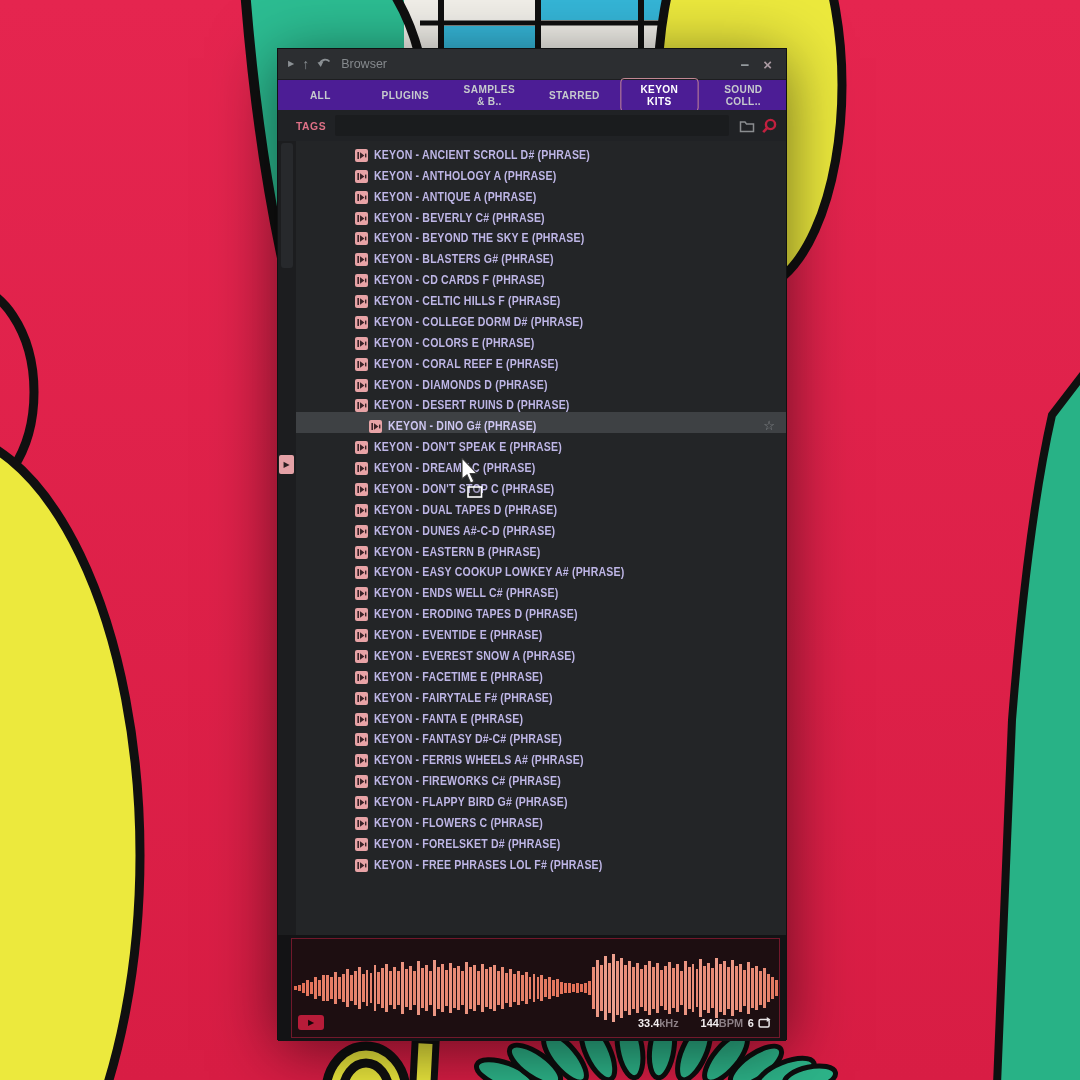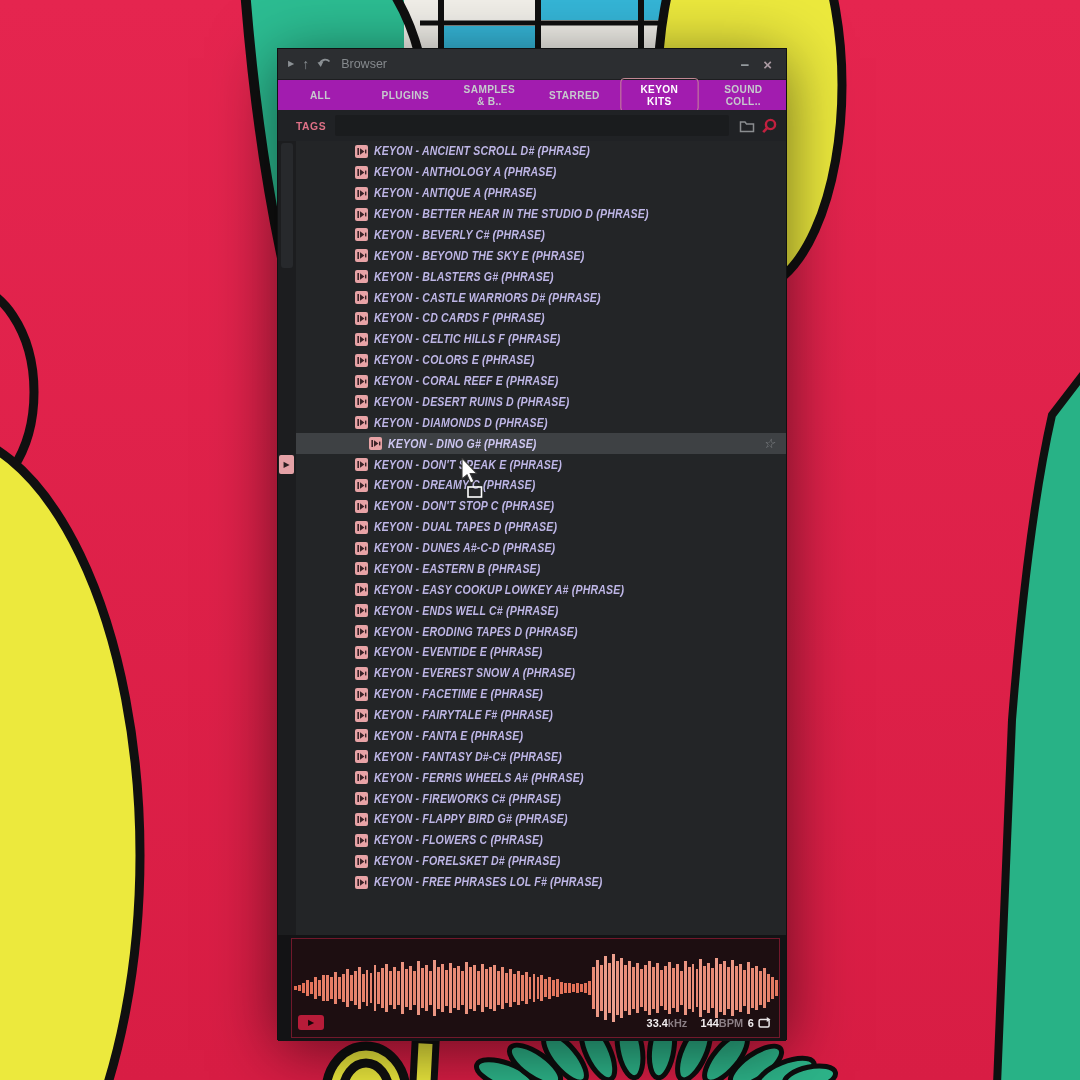--- a/index.html
+++ b/index.html
@@ -15,42 +15,42 @@
             display:flex;align-items:center;border-bottom:1px solid #1d1e20;box-sizing:border-box;}
   .tb-ico{color:#8b9094;margin-left:9px;line-height:1;}
   .tb-tri{font-size:8px;margin-left:10px;}
   .tb-up{font-size:14px;font-weight:bold;margin-left:8px;}
   .tb-undo{margin-left:8px;}
   .tb-title{color:#85898d;font-size:12.5px;margin-left:10px;}
   .tb-spacer{flex:1;}
   .tb-min,.tb-close{color:#9aa0a4;font-size:15px;font-weight:bold;margin-right:14px;cursor:default;}
   .tb-close{color:#aa9aa2;}
 
-  .tabs{position:absolute;left:0;top:31px;width:100%;height:30px;background:#a21caf;
+  .tabs{position:absolute;left:0;top:31px;width:100%;height:30px;background:#4c1d95;
         display:flex;align-items:center;}
   .tab{flex:1;text-align:center;color:#c6cacd;font-size:11px;font-weight:bold;
        letter-spacing:.4px;transform:scaleX(.92);}
   .tab .pill{display:inline-block;padding:4px 8px;border:1px solid transparent;border-radius:4px;}
   .tab.active{color:#ffffff;}
   .tab.active .pill{border-color:#c98b98;}
 
   .searchrow{position:absolute;left:0;top:61px;width:100%;height:31px;background:#202225;
              display:flex;align-items:center;}
   .tags{color:#df7187;font-size:11px;font-weight:bold;letter-spacing:.6px;margin-left:17px;transform:scaleX(.94);}
   .searchbox{height:21px;flex:1;margin-left:8px;background:#1a1c1e;border-radius:2px;}
   .sr-ico{margin-left:10px;}
   .sr-ico.last{margin-right:8px;margin-left:6px;}
 
   .list{position:absolute;left:0;top:92px;width:100%;height:794px;background:#232527;overflow:hidden;}
   .scrolltrack{position:absolute;left:0;top:0;width:18px;height:100%;background:#1c1d1f;}
   .scrollthumb{position:absolute;left:3px;top:2px;width:12px;height:125px;background:#27292c;border-radius:3px;}
   .playtab{position:absolute;left:1px;width:15px;height:19px;background:#e4a1a6;border-radius:2px;
            display:flex;align-items:center;justify-content:center;color:#2a1e20;font-size:8px;}
   .rows{position:absolute;left:18px;top:0;right:0;}
-  .row{height:20.89px;display:flex;align-items:center;position:relative;font-style:italic;}
+  .row{height:20.89px;display:flex;align-items:flex-end;position:relative;}
   .row.sel{background:#3e4144;}
   .fico{margin-left:59px;flex:0 0 auto;}
   .row.sel .fico{margin-left:73px;}
   .rtxt{color:#beb6e6;font-size:12px;font-weight:bold;letter-spacing:.2px;margin-left:6px;
         white-space:nowrap;transform:scaleX(.88);transform-origin:left center;}
   .row.sel .rtxt{color:#cdc6f0;}
   .star{position:absolute;right:11px;color:#85888c;font-size:13px;}
 
   .bottom{position:absolute;left:0;top:886px;width:100%;height:106px;background:#131315;}
   .wavepanel{position:absolute;left:13px;top:3px;width:489px;height:100px;background:#1d0e11;
@@ -192,29 +192,20 @@
             </svg>
             <span class="rtxt">KEYON - ANTIQUE A (PHRASE)</span>
           </div>
           <div class="row">
             <svg class="fico" width="13" height="13" viewBox="0 0 13 13">
               <rect width="13" height="13" rx="2" fill="#e8a3a6"></rect>
               <rect x="2.4" y="3" width="1.6" height="7" fill="#3b2327"></rect>
               <path d="M5 3.3 L9.4 6.5 L5 9.7 Z" fill="#3b2327"></path>
               <rect x="10" y="4.6" width="1.4" height="3.8" fill="#3b2327"></rect>
             </svg>
-            <span class="rtxt">KEYON - BETTER HEAR IN THE STUDIO D (PHRASE)</span>
-          </div>
-          <div class="row">
-            <svg class="fico" width="13" height="13" viewBox="0 0 13 13">
-              <rect width="13" height="13" rx="2" fill="#e8a3a6"></rect>
-              <rect x="2.4" y="3" width="1.6" height="7" fill="#3b2327"></rect>
-              <path d="M5 3.3 L9.4 6.5 L5 9.7 Z" fill="#3b2327"></path>
-              <rect x="10" y="4.6" width="1.4" height="3.8" fill="#3b2327"></rect>
-            </svg>
             <span class="rtxt">KEYON - BEVERLY C# (PHRASE)</span>
           </div>
           <div class="row">
             <svg class="fico" width="13" height="13" viewBox="0 0 13 13">
               <rect width="13" height="13" rx="2" fill="#e8a3a6"></rect>
               <rect x="2.4" y="3" width="1.6" height="7" fill="#3b2327"></rect>
               <path d="M5 3.3 L9.4 6.5 L5 9.7 Z" fill="#3b2327"></path>
               <rect x="10" y="4.6" width="1.4" height="3.8" fill="#3b2327"></rect>
             </svg>
             <span class="rtxt">KEYON - BEYOND THE SKY E (PHRASE)</span>
@@ -228,75 +219,75 @@
             </svg>
             <span class="rtxt">KEYON - BLASTERS G# (PHRASE)</span>
           </div>
           <div class="row">
             <svg class="fico" width="13" height="13" viewBox="0 0 13 13">
               <rect width="13" height="13" rx="2" fill="#e8a3a6"></rect>
               <rect x="2.4" y="3" width="1.6" height="7" fill="#3b2327"></rect>
               <path d="M5 3.3 L9.4 6.5 L5 9.7 Z" fill="#3b2327"></path>
               <rect x="10" y="4.6" width="1.4" height="3.8" fill="#3b2327"></rect>
             </svg>
-            <span class="rtxt">KEYON - CASTLE WARRIORS D# (PHRASE)</span>
-          </div>
-          <div class="row">
-            <svg class="fico" width="13" height="13" viewBox="0 0 13 13">
-              <rect width="13" height="13" rx="2" fill="#e8a3a6"></rect>
-              <rect x="2.4" y="3" width="1.6" height="7" fill="#3b2327"></rect>
-              <path d="M5 3.3 L9.4 6.5 L5 9.7 Z" fill="#3b2327"></path>
-              <rect x="10" y="4.6" width="1.4" height="3.8" fill="#3b2327"></rect>
-            </svg>
             <span class="rtxt">KEYON - CD CARDS F (PHRASE)</span>
           </div>
           <div class="row">
             <svg class="fico" width="13" height="13" viewBox="0 0 13 13">
               <rect width="13" height="13" rx="2" fill="#e8a3a6"></rect>
               <rect x="2.4" y="3" width="1.6" height="7" fill="#3b2327"></rect>
               <path d="M5 3.3 L9.4 6.5 L5 9.7 Z" fill="#3b2327"></path>
               <rect x="10" y="4.6" width="1.4" height="3.8" fill="#3b2327"></rect>
             </svg>
             <span class="rtxt">KEYON - CELTIC HILLS F (PHRASE)</span>
           </div>
           <div class="row">
             <svg class="fico" width="13" height="13" viewBox="0 0 13 13">
               <rect width="13" height="13" rx="2" fill="#e8a3a6"></rect>
               <rect x="2.4" y="3" width="1.6" height="7" fill="#3b2327"></rect>
               <path d="M5 3.3 L9.4 6.5 L5 9.7 Z" fill="#3b2327"></path>
               <rect x="10" y="4.6" width="1.4" height="3.8" fill="#3b2327"></rect>
             </svg>
+            <span class="rtxt">KEYON - COLLEGE DORM D# (PHRASE)</span>
+          </div>
+          <div class="row">
+            <svg class="fico" width="13" height="13" viewBox="0 0 13 13">
+              <rect width="13" height="13" rx="2" fill="#e8a3a6"></rect>
+              <rect x="2.4" y="3" width="1.6" height="7" fill="#3b2327"></rect>
+              <path d="M5 3.3 L9.4 6.5 L5 9.7 Z" fill="#3b2327"></path>
+              <rect x="10" y="4.6" width="1.4" height="3.8" fill="#3b2327"></rect>
+            </svg>
             <span class="rtxt">KEYON - COLORS E (PHRASE)</span>
           </div>
           <div class="row">
             <svg class="fico" width="13" height="13" viewBox="0 0 13 13">
               <rect width="13" height="13" rx="2" fill="#e8a3a6"></rect>
               <rect x="2.4" y="3" width="1.6" height="7" fill="#3b2327"></rect>
               <path d="M5 3.3 L9.4 6.5 L5 9.7 Z" fill="#3b2327"></path>
               <rect x="10" y="4.6" width="1.4" height="3.8" fill="#3b2327"></rect>
             </svg>
             <span class="rtxt">KEYON - CORAL REEF E (PHRASE)</span>
           </div>
           <div class="row">
             <svg class="fico" width="13" height="13" viewBox="0 0 13 13">
               <rect width="13" height="13" rx="2" fill="#e8a3a6"></rect>
               <rect x="2.4" y="3" width="1.6" height="7" fill="#3b2327"></rect>
               <path d="M5 3.3 L9.4 6.5 L5 9.7 Z" fill="#3b2327"></path>
               <rect x="10" y="4.6" width="1.4" height="3.8" fill="#3b2327"></rect>
             </svg>
+            <span class="rtxt">KEYON - DIAMONDS D (PHRASE)</span>
+          </div>
+          <div class="row">
+            <svg class="fico" width="13" height="13" viewBox="0 0 13 13">
+              <rect width="13" height="13" rx="2" fill="#e8a3a6"></rect>
+              <rect x="2.4" y="3" width="1.6" height="7" fill="#3b2327"></rect>
+              <path d="M5 3.3 L9.4 6.5 L5 9.7 Z" fill="#3b2327"></path>
+              <rect x="10" y="4.6" width="1.4" height="3.8" fill="#3b2327"></rect>
+            </svg>
             <span class="rtxt">KEYON - DESERT RUINS D (PHRASE)</span>
-          </div>
-          <div class="row">
-            <svg class="fico" width="13" height="13" viewBox="0 0 13 13">
-              <rect width="13" height="13" rx="2" fill="#e8a3a6"></rect>
-              <rect x="2.4" y="3" width="1.6" height="7" fill="#3b2327"></rect>
-              <path d="M5 3.3 L9.4 6.5 L5 9.7 Z" fill="#3b2327"></path>
-              <rect x="10" y="4.6" width="1.4" height="3.8" fill="#3b2327"></rect>
-            </svg>
-            <span class="rtxt">KEYON - DIAMONDS D (PHRASE)</span>
           </div>
           <div class="row sel">
             <svg class="fico" width="13" height="13" viewBox="0 0 13 13">
               <rect width="13" height="13" rx="2" fill="#e8a3a6"></rect>
               <rect x="2.4" y="3" width="1.6" height="7" fill="#3b2327"></rect>
               <path d="M5 3.3 L9.4 6.5 L5 9.7 Z" fill="#3b2327"></path>
               <rect x="10" y="4.6" width="1.4" height="3.8" fill="#3b2327"></rect>
             </svg>
             <span class="rtxt">KEYON - DINO G# (PHRASE)</span>
             <span class="star">☆</span>
@@ -616,21 +607,21 @@
             <div class="wbar" style="left: 465.123px; width: 2.9418px; top: 32.28px; height: 33.44px; background: rgb(231, 133, 110);"></div>
             <div class="wbar" style="left: 469.098px; width: 2.9418px; top: 29.24px; height: 39.52px; background: rgb(232, 137, 116);"></div>
             <div class="wbar" style="left: 473.074px; width: 2.9418px; top: 34.56px; height: 28.88px; background: rgb(231, 129, 106);"></div>
             <div class="wbar" style="left: 477.049px; width: 2.9418px; top: 37.6px; height: 22.8px; background: rgb(230, 124, 101);"></div>
             <div class="wbar" style="left: 481.025px; width: 2.9418px; top: 40.64px; height: 16.72px; background: rgb(229, 120, 95);"></div>
           </div>
         <div class="playbtn">▶</div>
         <div class="info">
           <span class="iw">33.4</span>
           <span class="ig">kHz</span>
-          <span class="iw" style="margin-left:14px">144</span>
+          <span class="iw" style="margin-left:23px">144</span>
           <span class="ig">BPM</span>
           <span class="iw" style="margin-left:5px">6</span>
           <svg width="14" height="12" viewBox="0 0 14 12">
             <rect x="1.5" y="2.5" width="10.5" height="7.5" rx="1.5" fill="none" stroke="#e8e4e6" stroke-width="1.6"></rect>
             <path d="M9.5 0 L13.5 2.5 L9.5 5 Z" fill="#e8e4e6"></path>
           </svg>
         </div>
       </div>
     </div>
   </div>

